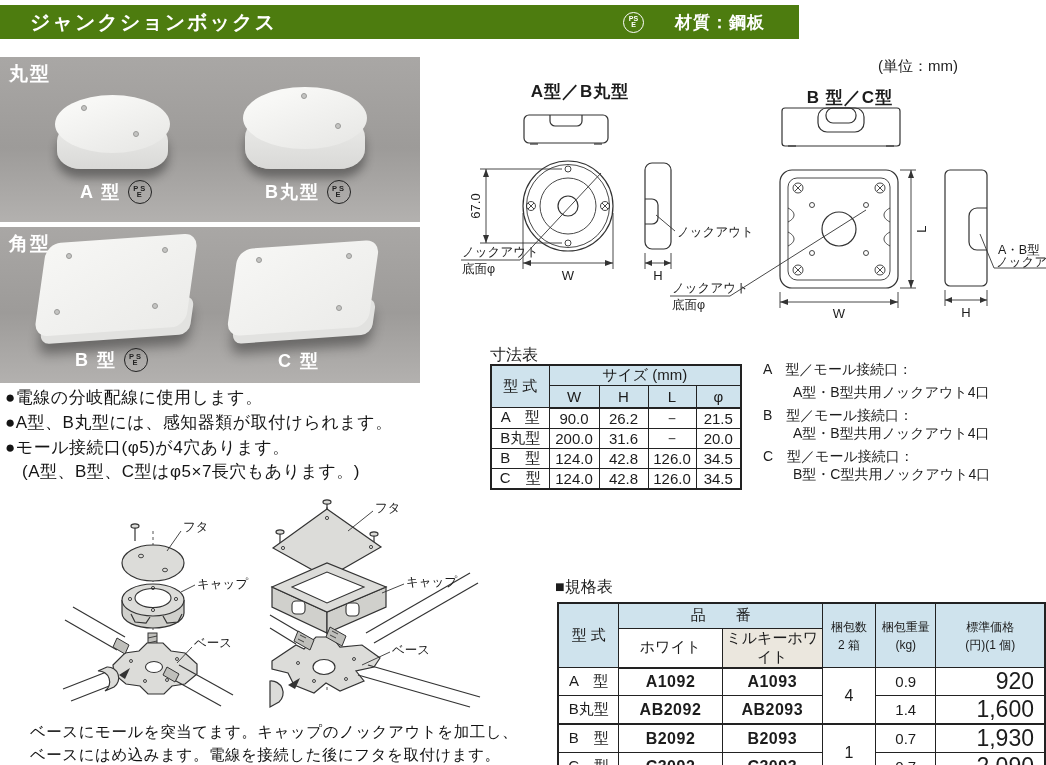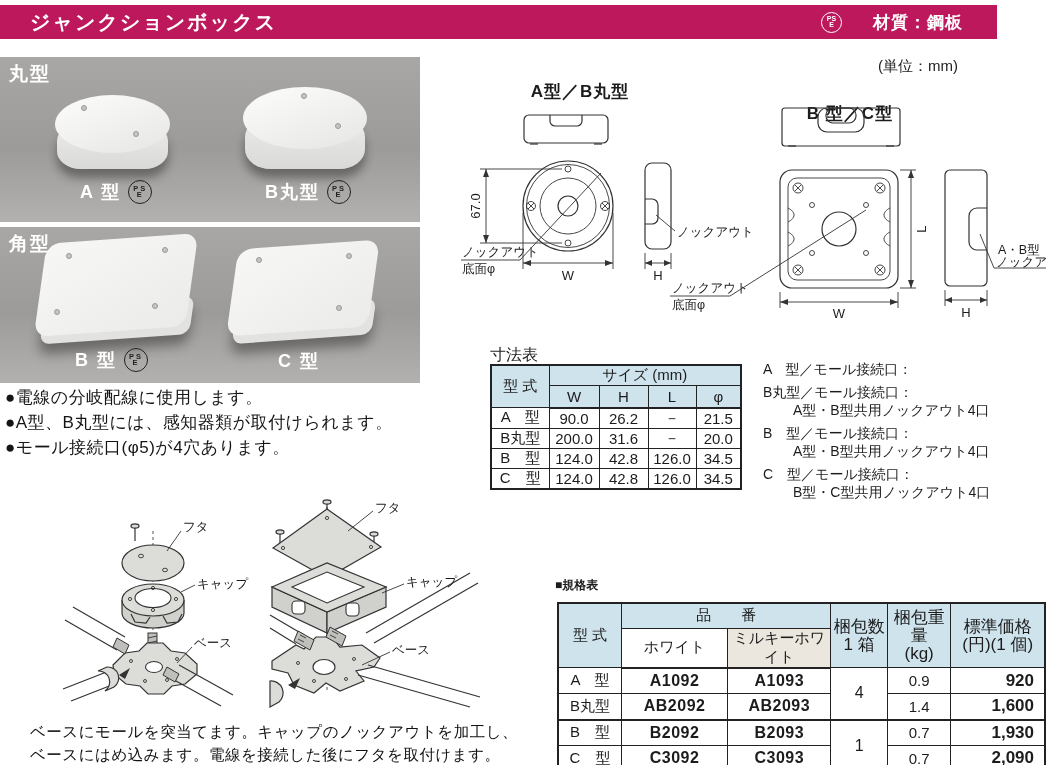--- a/index.html
+++ b/index.html
@@ -1,21 +1,21 @@
 <!DOCTYPE html>
 <html><head>
 <meta charset="utf-8">
 <style>
   * { margin:0; padding:0; box-sizing:border-box; }
   body { background:#fff; font-family:"Liberation Sans", sans-serif; }
   .page { position:relative; width:1046px; height:765px; background:#fff; overflow:hidden; color:#1c1c1c; }
   .abs { position:absolute; }
 
   
-  .hdr { left:0; top:5px; width:997px; height:34px; background:#be185d; display:flex; align-items:center; }
+  .hdr { left:0; top:5px; width:799px; height:34px; background:#4d7c0f; display:flex; align-items:center; }
   .hdr-title { margin-left:30px; color:#fff; font-size:20px; font-weight:bold; letter-spacing:2px; }
   .hdr-right { position:absolute; right:34px; display:flex; align-items:center; gap:7px; color:#fff; }
   .hdr-right .txt { font-size:17px; font-weight:bold; letter-spacing:1px; }
   .pse { width:21px; height:21px; border:1.6px solid currentColor; border-radius:50%; display:flex; flex-direction:column; align-items:center; justify-content:center; font-size:7px; line-height:6.5px; font-weight:bold; flex:none; }
 
   
   .panel { left:0; width:420px; background:linear-gradient(180deg,#a9a7a5 0%,#9d9b99 55%,#b3b1af 100%); }
   .panel-label { position:absolute; left:9px; top:4px; color:#fff; font-size:19px; font-weight:bold; letter-spacing:2px; }
   .prod-label { position:absolute; display:flex; align-items:center; gap:7px; color:#fff; font-size:18px; font-weight:bold; letter-spacing:2px; }
   .prod-label .pse { color:#222; border-color:#222; width:24px; height:24px; font-size:7.5px; }
@@ -49,25 +49,25 @@
   .dimtbl, .spectbl { border:2px solid #222; }
   .dimtbl td, .dimtbl th, .spectbl td, .spectbl th { border:1px solid #222; text-align:center; vertical-align:middle; font-weight:normal; }
   .dimtbl th, .spectbl th { background:#cfe3ed; }
   .dimtbl { font-size:15px; }
   .dimtbl .hdr2 th { border-bottom-width:2px; }
   .spectbl { font-size:15px; }
   .spectbl th.white-h { background:#fff; }
   .spectbl th.milky-h { background:#ebe7de; }
   .spectbl .subhdr th { border-bottom-width:2px; }
   .spectbl td.code { font-weight:bold; font-size:16px; letter-spacing:.5px; }
-  .spectbl td.price { font-weight:bold; font-size:17px; text-align:right; padding-right:10px;padding-left:40px; }
+  .spectbl td.price { font-weight:normal; font-size:23px; text-align:right; padding-right:10px;padding-left:40px; }
   .spectbl tr.grp td { border-top-width:2px; }
-  .two-line { line-height:18px; font-size:17px; }
+  .two-line { line-height:18px; font-size:12px; }
   .sec-title { font-size:16px; color:#1c1c1c; }
-  .spec-title { font-size:12px; font-weight:bold; }
+  .spec-title { font-size:16px; font-weight:normal; }
 
   
   .note { font-size:14px; line-height:18px; color:#1c1c1c; margin-bottom:5px; white-space:nowrap; }
   .note .body { padding-left:30px; }
 
   .caption { font-size:15.5px; color:#111; letter-spacing:.5px; white-space:nowrap; }
 </style>
 </head>
 <body>
 
@@ -143,20 +143,21 @@
       </span>
     </div>
     <div class="prod-label" style="left:278px; top:122px;">
       <span>C 型</span>
     </div>
   </div>
 
   <div class="abs bullet" style="top:386px;">●電線の分岐配線に使用します。</div>
   <div class="abs bullet" style="top:411px;">●A型、B丸型には、感知器類が取付けられます。</div>
   <div class="abs bullet" style="top:436px;">●モール接続口(φ5)が4穴あります。</div>
+  <div class="abs bullet" style="top:460px; left:22px;">(A型、B型、C型はφ5×7長穴もあります。)</div>
 
   <div class="abs unit-note" style="left:878px; top:57px;">(単位：mm)</div>
 
   <div class="abs dwg-title" style="left:470px; top:80px; width:220px;">A型／B丸型</div>
 
   <svg class="abs" style="left:450px; top:103px;" width="300" height="200" viewBox="0 0 300 200">
 
     <rect class="ln" x="74" y="12" width="84" height="28" rx="5"></rect>
     <path class="ln" d="M100 12 v6 a5 5 0 0 0 5 5 h22 a5 5 0 0 0 5 -5 v-6"></path>
     <line class="ln" x1="80" y1="41" x2="88" y2="41" stroke-width="2.5"></line>
@@ -200,21 +201,21 @@
     <polygon class="arr" points="195,160 202,157 202,163"></polygon>
     <polygon class="arr" points="221,160 214,157 214,163"></polygon>
     <text class="dimtxt" x="208" y="177" text-anchor="middle">H</text>
 
     <text class="lbl" x="12" y="153">ノックアウト</text>
     <line class="thin" x1="11" y1="157" x2="70" y2="157"></line>
     <text class="lbl" x="12" y="170">底面φ</text>
     <line class="thin" x1="70" y1="157" x2="151" y2="70"></line>
   </svg>
 
-  <div class="abs dwg-title" style="left:770px; top:86px; width:160px;margin-top:16px;">B 型／C型</div>
+  <div class="abs dwg-title" style="left:770px; top:86px; width:160px;">B 型／C型</div>
 
   <svg class="abs" style="left:650px; top:98px;" width="396" height="222" viewBox="0 0 396 222">
 
     <rect class="ln" x="132" y="10" width="118" height="38" rx="3"></rect>
     <rect class="ln" x="168" y="10" width="46" height="24" rx="9"></rect>
     <rect class="ln" x="176" y="10" width="30" height="15" rx="7"></rect>
     <line class="ln" x1="138" y1="48" x2="146" y2="48" stroke-width="2.5"></line>
     <line class="ln" x1="236" y1="48" x2="244" y2="48" stroke-width="2.5"></line>
 
     <rect class="ln" x="130" y="72" width="118" height="118" rx="12"></rect>
@@ -322,21 +323,20 @@
       <td>34.5</td>
     </tr>
   </tbody>
     </table>
 
   <div class="abs" style="left:763px; top:360px;">
     <div class="note">
       <div>A　型／モール接続口：</div>
     </div>
     <div class="note">
-      <div>B丸型／モール接続口：</div>
       <div class="body">A型・B型共用ノックアウト4口</div>
     </div>
     <div class="note">
       <div>B　型／モール接続口：</div>
       <div class="body">A型・B型共用ノックアウト4口</div>
     </div>
     <div class="note">
       <div>C　型／モール接続口：</div>
       <div class="body">B型・C型共用ノックアウト4口</div>
     </div>
@@ -463,21 +463,21 @@
         <col style="width:58px">
         <col style="width:65px">
         <col style="width:82px">
       </colgroup>
     <tbody>
         <tr style="height:25px;">
       <th rowspan="2">型 式</th>
       <th colspan="2">品　　番</th>
       <th rowspan="2" class="two-line">
         <div>梱包数</div>
-        <div>1 箱</div>
+        <div>2 箱</div>
       </th>
       <th rowspan="2" class="two-line">
         <div>梱包重量</div>
         <div>(kg)</div>
       </th>
       <th rowspan="2" class="two-line">
         <div>標準価格</div>
         <div>(円)(1 個)</div>
       </th>
     </tr>

